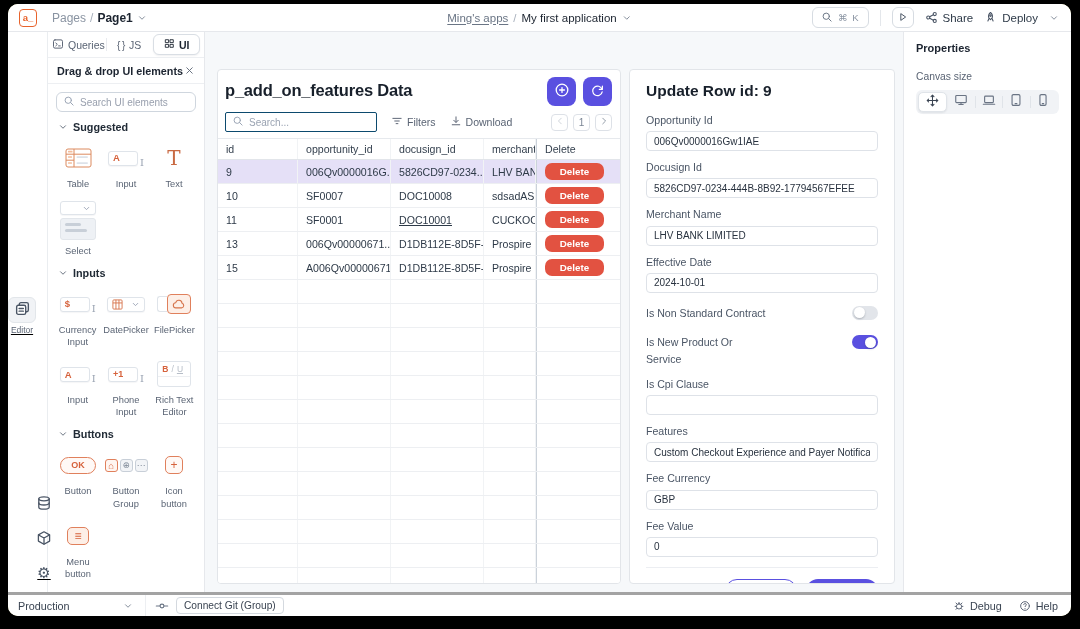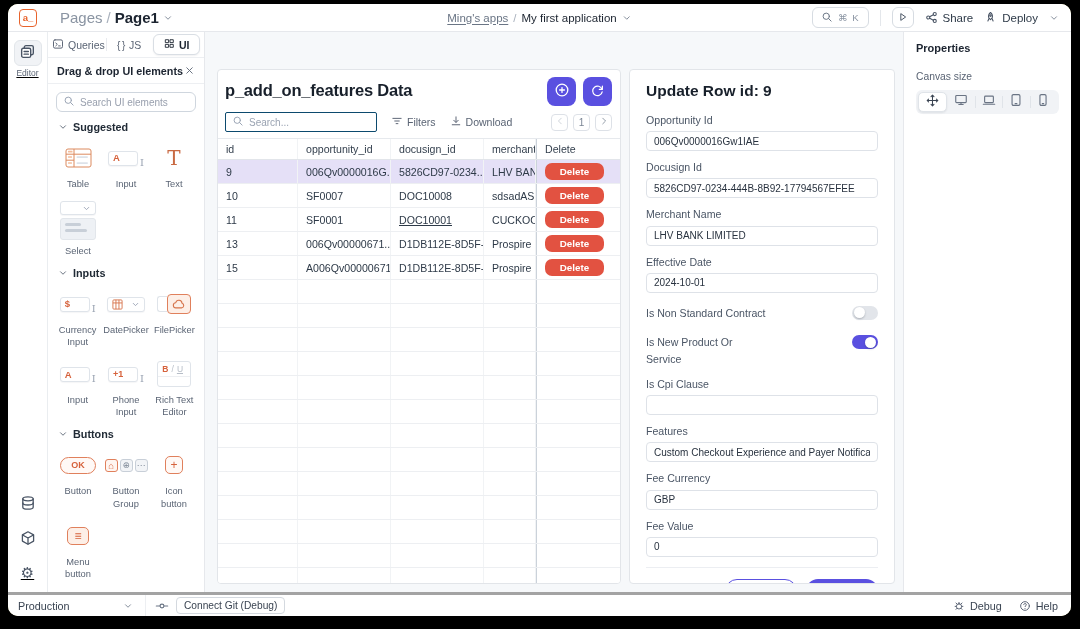--- a/index.html
+++ b/index.html
@@ -3,37 +3,37 @@
 <meta charset="utf-8">
 <style>
   * { box-sizing: border-box; margin: 0; padding: 0; }
   html,body { width:1080px; height:629px; background:#000; font-family:"Liberation Sans","DejaVu Sans",sans-serif; }
   .window { position:absolute; left:8px; top:4px; width:1063px; height:612px; background:#fef9c3; border-radius:10px; overflow:hidden; }
 
   
   .topbar { position:absolute; left:0; top:0; right:0; height:28px; background:#fff; border-bottom:1px solid #E6E8EC; display:flex; align-items:center; z-index:30; }
   .logo-wrap { width:40px; height:28px; display:flex; align-items:center; justify-content:center; }
   .logo { width:18px; height:18px; border:1.5px solid #E8632C; border-radius:4px; color:#E8632C; font-size:9.5px; font-weight:700; display:flex; align-items:center; justify-content:center; }
-  .crumb { display:flex; align-items:center; gap:4px; font-size:15px; color:#8A94A2; margin-left:12px; }
+  .crumb { display:flex; align-items:center; gap:4px; font-size:12px; color:#8A94A2; margin-left:4px; }
   .crumb .page { color:#1C2430; font-weight:600; }
   .crumb-center { position:absolute; left:50%; transform:translateX(-50%); display:flex; align-items:center; gap:5px; font-size:11.5px; }
   .ws { color:#6A7585; text-decoration:underline; text-underline-offset:2px; }
   .slash { color:#A8B0BC; }
   .appname { color:#1C2430; font-weight:500; }
   .top-right { margin-left:auto; display:flex; align-items:center; gap:11px; padding-right:12px; }
   .search-pill { height:21px; padding:0 8px; border:1px solid #D7DCE2; border-radius:6px; display:flex; align-items:center; gap:5px; color:#6A7585; }
   .search-pill .kbd { font-size:9.5px; color:#8A94A2; letter-spacing:1px; }
   .vdiv { width:1px; height:16px; background:#E4E7EB; }
   .play-btn { width:22px; height:21px; border:1px solid #D7DCE2; border-radius:6px; display:flex; align-items:center; justify-content:center; color:#4A5565; }
   .tb-action { display:flex; align-items:center; gap:5px; font-size:11.5px; color:#2E3A48; cursor:default; }
   .tb-action .ic { display:flex; color:#4A5565; }
   .chev { display:flex; color:#6A7585; }
 
   
-  .rail { position:absolute; left:0; top:28px; bottom:24px; width:40px; background:#fff; border-right:1px solid #EAEDF0; display:flex; flex-direction:column; align-items:center; padding-top:8px; z-index:20;text-decoration:underline; }
+  .rail { position:absolute; left:0; top:28px; bottom:24px; width:40px; background:#fff; border-right:1px solid #EAEDF0; display:flex; align-items:center; padding-top:8px; z-index:20;text-decoration:underline; }
   .rail-item { display:flex; flex-direction:column; align-items:center; gap:2px; }
   .rail-icon-box { width:28px; height:26px; background:#F1F3F6; border:1px solid #E2E6EA; border-radius:6px; display:flex; align-items:center; justify-content:center; color:#4A5565; }
   .rail-label { font-size:8.5px; color:#5A6474; }
   .rail-bottom { margin-top:auto; display:flex; flex-direction:column; align-items:center; gap:15px; padding-bottom:12px; color:#4A5565; }
   .gear-txt { font-size:15px; line-height:1; color:#4A5565; }
 
   
   .explorer { position:absolute; left:40px; top:28px; bottom:24px; width:157px; background:#fff; border-right:1px solid #E6E8EC; overflow:hidden; z-index:10; }
   .exp-tabs { height:26px; display:flex; align-items:stretch; border-bottom:1px solid #EDEFF2; padding:2px 4px; gap:2px; }
   .exp-tab { flex:1; display:flex; align-items:center; justify-content:center; gap:4px; font-size:10.5px; color:#5A6474; border-radius:6px; position:relative; }
@@ -735,21 +735,21 @@
           </svg>
         </span>
     </div>
     <div class="git-area">
       <span class="chev">
           <svg width="14" height="14" viewBox="0 0 16 16" fill="none" stroke="currentColor" stroke-width="1.3" stroke-linecap="round" stroke-linejoin="round">
             <path d="M1.5 8h4M10.5 8h4"></path>
             <circle cx="8" cy="8" r="2.2"></circle>
           </svg>
         </span>
-      <span class="git-pill">Connect Git (Debug)</span>
+      <span class="git-pill">Connect Git (Group)</span>
     </div>
     <div class="sb-right">
       <div class="sb-item">
         <span class="ic">
             <svg width="12" height="12" viewBox="0 0 16 16" fill="none" stroke="currentColor" stroke-width="1.3" stroke-linecap="round" stroke-linejoin="round">
               <rect x="4.5" y="5" width="7" height="7" rx="3.5"></rect>
               <path d="M8 5V3.2M5.5 5.5L4 4M10.5 5.5L12 4M4.5 8.5H2.8M13.2 8.5h-1.7M5.5 11L4 12.5M10.5 11l1.5 1.5"></path>
             </svg>
           </span>
         <span>Debug</span>

